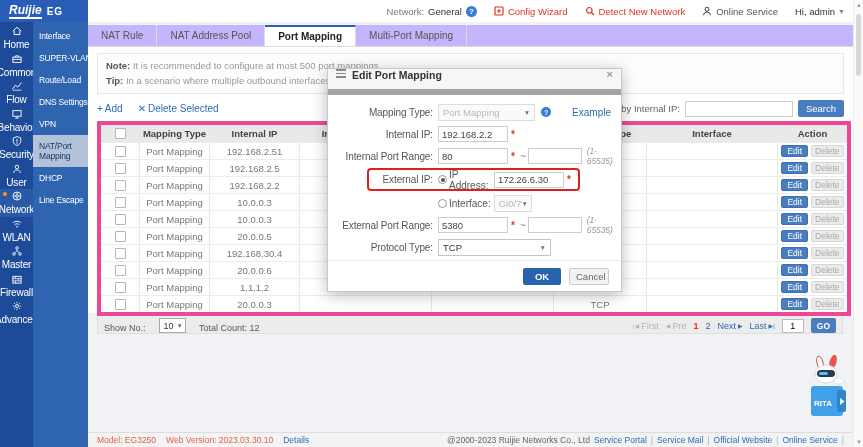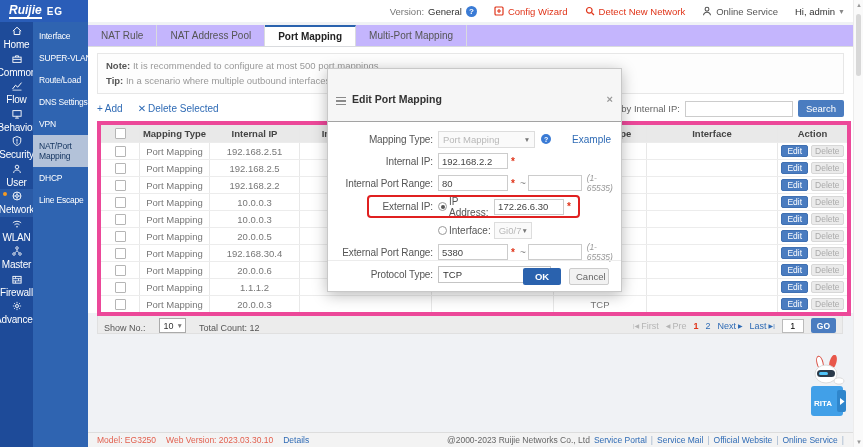--- a/index.html
+++ b/index.html
@@ -76,22 +76,22 @@
   .ic-first::before{content:"|\25C0";}
   .ic-pre::before{content:"\25C0";}
   .ic-next::before{content:"\25B6";}
   .ic-last::before{content:"\25B6|";}
   .pg-input{width:20px;height:12px;border:1px solid #bbb;text-align:center;font-size:9px;padding:0;}
   .btn-go{background:#4a7cc0;color:#fff;font-size:8.5px;height:15px;padding:0 6px;font-weight:bold;}
 
   
   .modal{position:absolute;left:327px;top:68px;width:293px;height:222px;background:#fff;border:1px solid #c8c8c8;
          box-shadow:0 3px 14px rgba(0,0,0,.28);z-index:10;}
-  .modal-head{height:20px;background:#f6f6f6;border-bottom:1px solid #a3a3a3;display:flex;align-items:flex-end;
-              padding:16px 8px;font-size:10.5px;font-weight:bold;color:#333;}
+  .modal-head{height:20px;background:#f6f6f6;border-bottom:6px solid #a3a3a3;display:flex;align-items:flex-start;
+              padding:0 8px;font-size:10.5px;font-weight:bold;color:#333;}
   .burger{width:10px;margin-right:6px;display:inline-flex;flex-direction:column;gap:2px;}
   .burger i{height:1.5px;background:#8a8a8a;display:block;}
   .modal-close{margin-left:auto;color:#999;font-size:11px;cursor:pointer;line-height:1;}
   .modal-body{padding:6px 10px 0;font-size:10px;color:#555;}
   .frow{display:flex;align-items:center;height:22px;}
   .flabel{width:95px;text-align:right;padding-right:5px;flex:none;color:#555;letter-spacing:-.1px;}
   .inp{height:14px;border:1px solid #ccc;font-size:9.5px;padding:0 3px;color:#444;font-family:inherit;}
   .w62{width:62px;}.w46{width:46px;}
   .sel{height:17px;border:1px solid #c5c5c5;background:#fff;font-size:9.5px;display:flex;align-items:center;
        padding:0 4px;color:#333;box-sizing:border-box;cursor:pointer;}
@@ -138,21 +138,21 @@
 
 <div class="page">
 
   <div class="topbar">
     <div class="logo">
       <span class="brand">Ruijie</span>
       <span class="prod">EG</span>
     </div>
     <div class="topbar-right">
       <span class="scenario">
-        <span>Version:</span>
+        <span>Network:</span>
         <b>General</b>
         <span class="qmark">?</span>
       </span>
       <span class="toplink">
         <svg width="10" height="10" viewBox="0 0 10 10">
             <rect x="1" y="1" width="8" height="8" rx="1" fill="none" stroke="#e03419" stroke-width="1.2"></rect>
             <path d="M3 5h4M5 3v4" stroke="#e03419" stroke-width="1.1"></path>
           </svg>
         <span>Config Wizard</span>
       </span>

